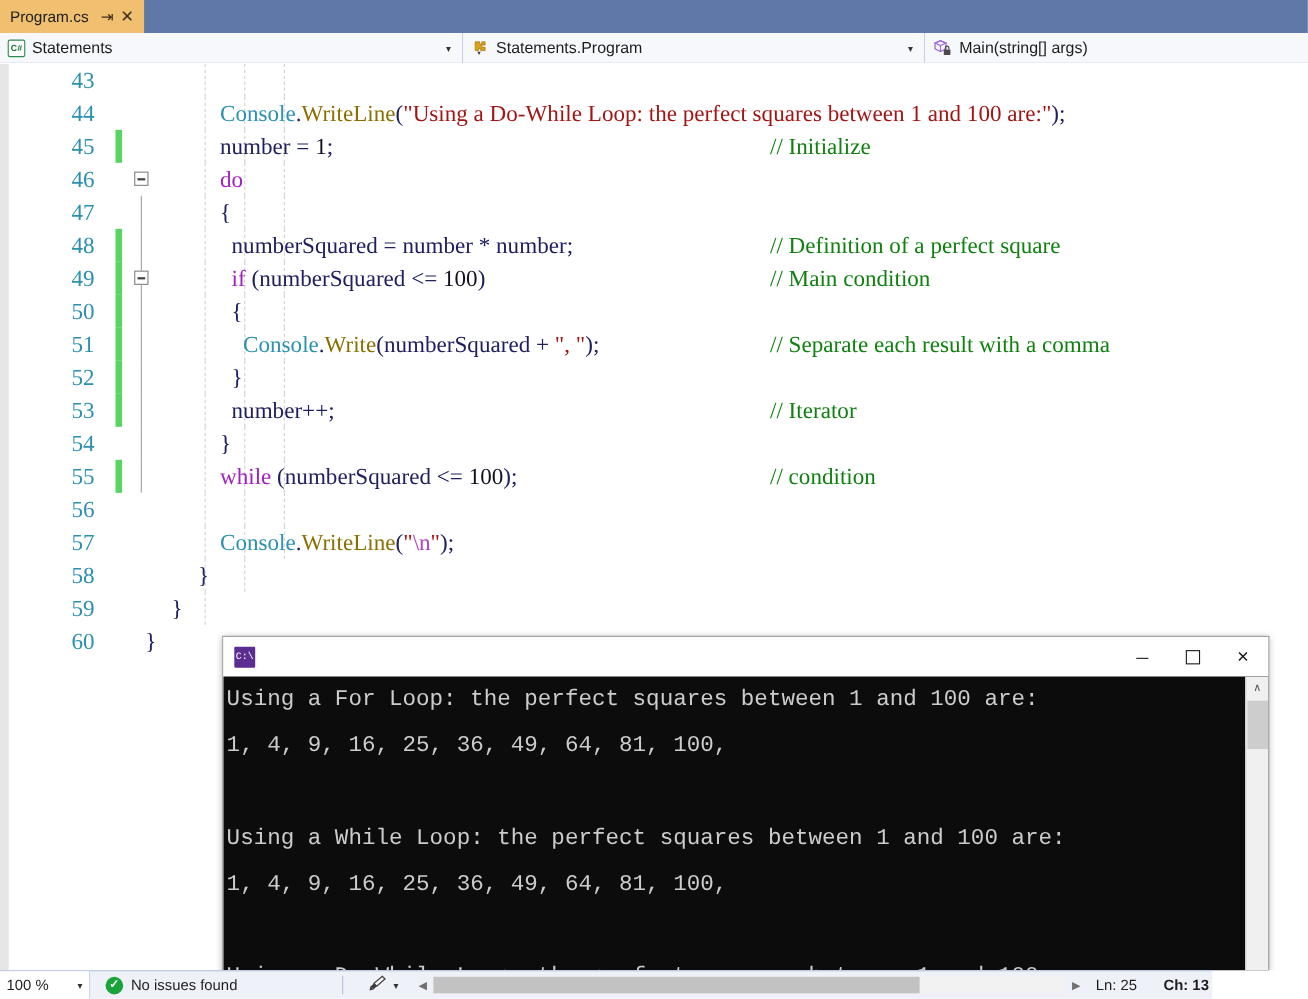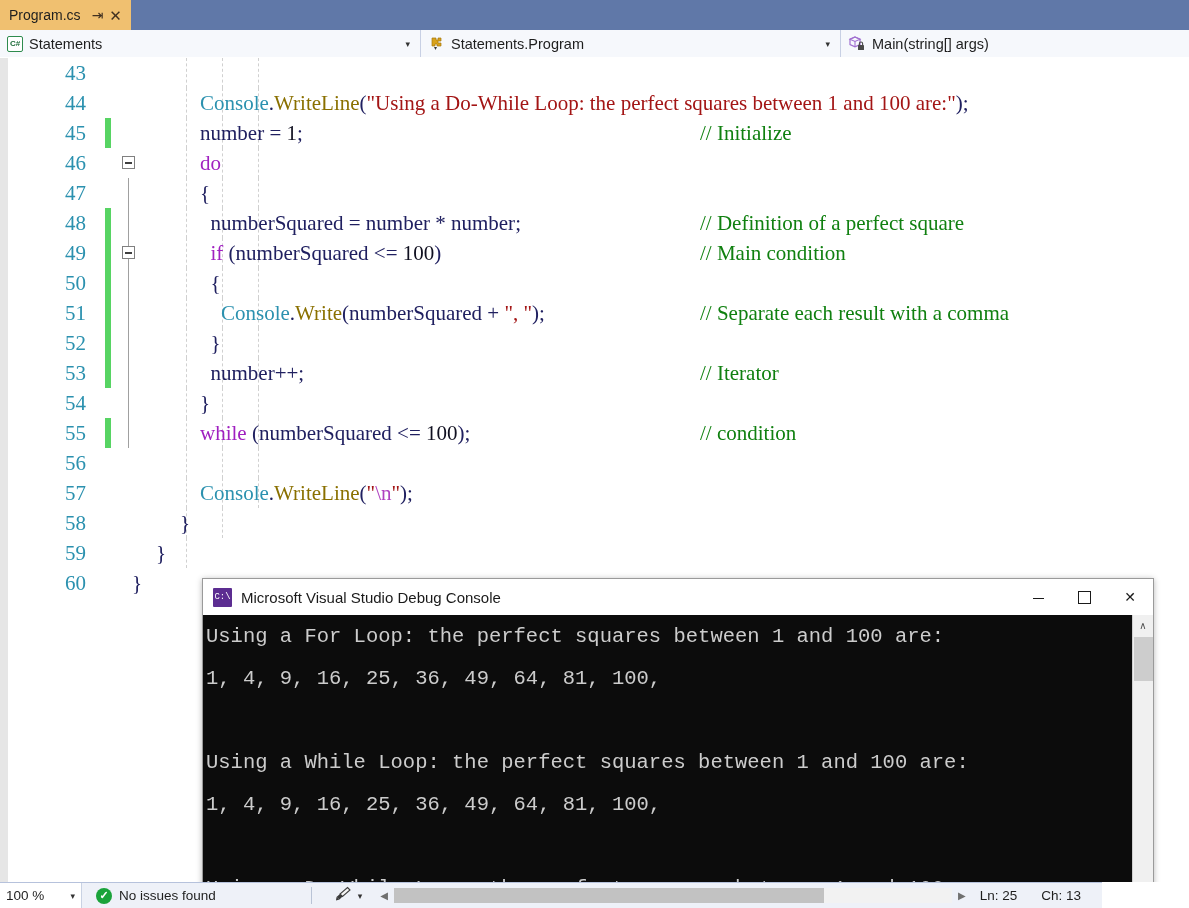--- a/index.html
+++ b/index.html
@@ -326,21 +326,21 @@
   }
   .hs-thumb {
     position: absolute; left: 0; top: 0;
     width: 77%; height: 15px;
     background: #c2c2c2;
   }
   .sb-ln, .sb-ch {
     white-space: nowrap;
     margin-right: 24px;
   }
-  .sb-ch { margin-right: 21px; }
+  .sb-ch { margin-right: 3px; font-weight: bold; }
 </style>
 </head>
 <body>
 
 <div id="app">
 
   <div class="tabstrip">
     <div class="tab">
       <span class="tab-label">Program.cs</span>
       <span class="tab-pin">⇥</span>
@@ -401,21 +401,20 @@
         <div class="line"><div class="lineno">56</div><div class="chgbar"></div><div class="indent-guide ig1"></div><div class="indent-guide ig2"></div><div class="indent-guide ig3"></div><div class="code-text"></div></div>
         <div class="line"><div class="lineno">57</div><div class="chgbar"></div><div class="indent-guide ig1"></div><div class="indent-guide ig2"></div><div class="indent-guide ig3"></div><div class="code-text"><span class="t-cls">Console</span><span class="t-punc">.</span><span class="t-mth">WriteLine</span><span class="t-punc">(</span><span class="t-str">"</span><span class="t-esc">\n</span><span class="t-str">"</span><span class="t-punc">);</span></div></div>
         <div class="line"><div class="lineno">58</div><div class="chgbar"></div><div class="indent-guide ig1"></div><div class="indent-guide ig2"></div><div class="code-text" style="left: 180px;"><span class="t-punc">}</span></div></div>
         <div class="line"><div class="lineno">59</div><div class="chgbar"></div><div class="indent-guide ig1"></div><div class="code-text" style="left: 156px;"><span class="t-punc">}</span></div></div>
         <div class="line"><div class="lineno">60</div><div class="chgbar"></div><div class="code-text" style="left: 132px;"><span class="t-punc">}</span></div></div>
       </div>
 
     <div class="console-win">
       <div class="console-title">
         <span class="console-icon">C:\</span>
-        <span class="console-title-text">Microsoft Visual Studio Debug Console</span>
         <div class="win-buttons">
           <div class="win-btn min"></div>
           <div class="win-btn max"></div>
           <div class="win-btn">✕</div>
         </div>
       </div>
       <div class="console-body">
         <div class="console-text">Using a For Loop: the perfect squares between 1 and 100 are:
 1, 4, 9, 16, 25, 36, 49, 64, 81, 100,
 

